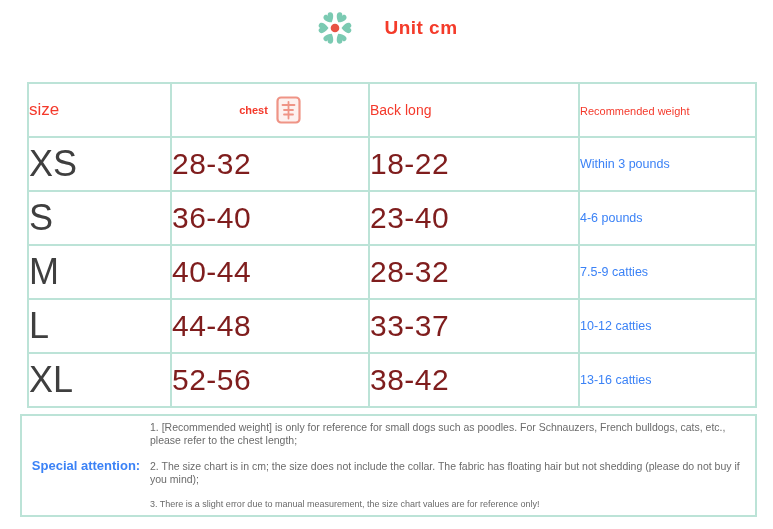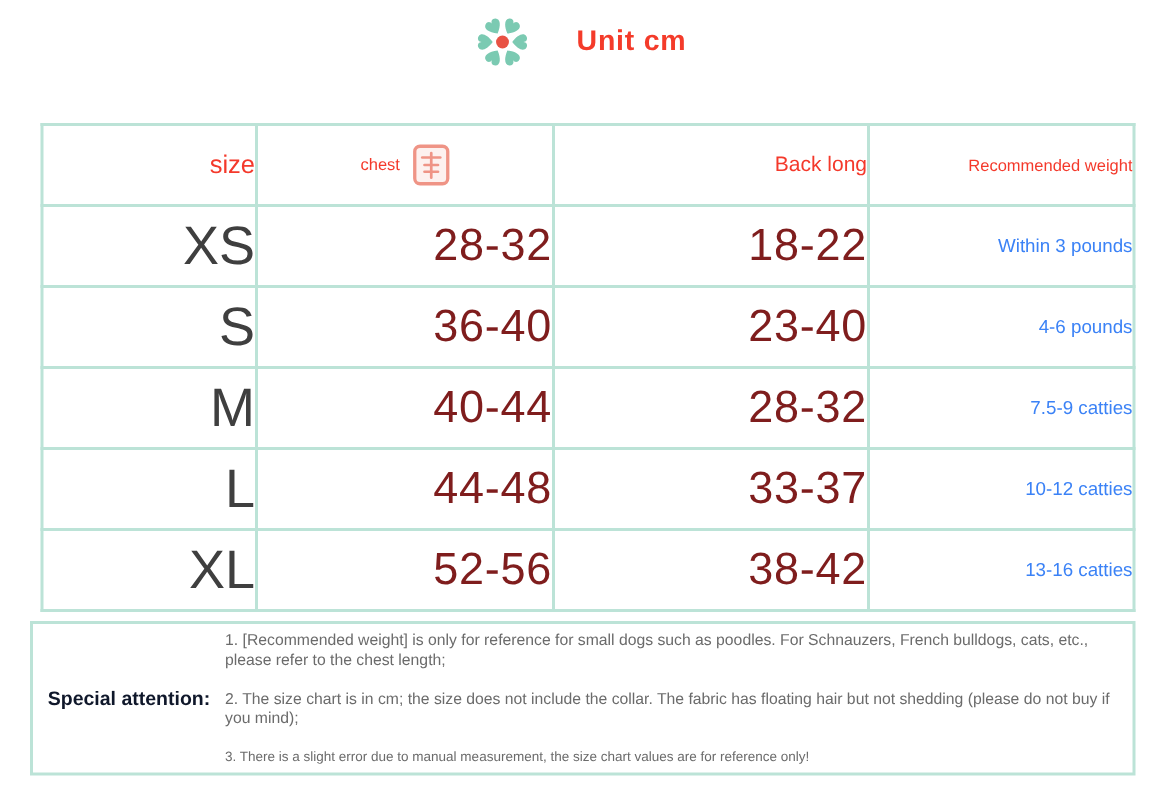--- a/index.html
+++ b/index.html
@@ -39,39 +39,39 @@
     position: absolute;
     left: 27px;
     top: 82px;
     width: 728px;
     border-collapse: collapse;
     table-layout: fixed;
     background: #ffffff;
   }
   table.size-table th, table.size-table td {
     border: 2px solid #bce3d7;
-    text-align: right;
+    text-align: left;
     vertical-align: middle;
     padding: 0;
     overflow: hidden;
     margin-top: 19px;
   }
   tr.header-row { height: 54px; }
   tr.data-row { height: 54px; }
   col.c-size { width: 143px; }
   col.c-chest { width: 198px; }
   col.c-back { width: 210px; }
   col.c-weight { width: 177px; }
 
   th { font-weight: normal; color: #f4392b; }
   th .h-size { font-size: 17px; }
   th .h-chest-wrap {
     display: flex; align-items: center; justify-content: center; gap: 8px;
   }
-  th .h-chest { font-size: 11px; }
+  th .h-chest { font-size: 11px; font-weight: bold; }
   th .h-back { font-size: 14px; }
   th .h-weight { font-size: 11px; }
 
   td.size-cell { font-size: 36px; color: #3f3f3f; }
   td.num-cell { font-size: 30px; color: #7f1d1d; letter-spacing: 0.5px; }
   td.weight-cell { font-size: 12.5px; color: #3b82f6; }
   tr.data-row:first-of-type td.weight-cell { font-size: 10px; }
 
   .stamp { width: 25px; height: 28px; display: inline-block; }
 
@@ -85,21 +85,21 @@
     border: 2px solid #bce3d7;
     display: flex;
     align-items: stretch;
     background: #ffffff;
   }
   .attention-label {
     width: 128px;
     display: flex;
     align-items: center;
     justify-content: center;
-    color: #0f172a;
+    color: #3b82f6;
     font-weight: bold;
     font-size: 13px;
     flex-shrink: 0;
   }
   .attention-notes {
     flex: 1;
     display: flex;
     flex-direction: column;
     justify-content: space-evenly;
     padding: 4px 10px 4px 0;

